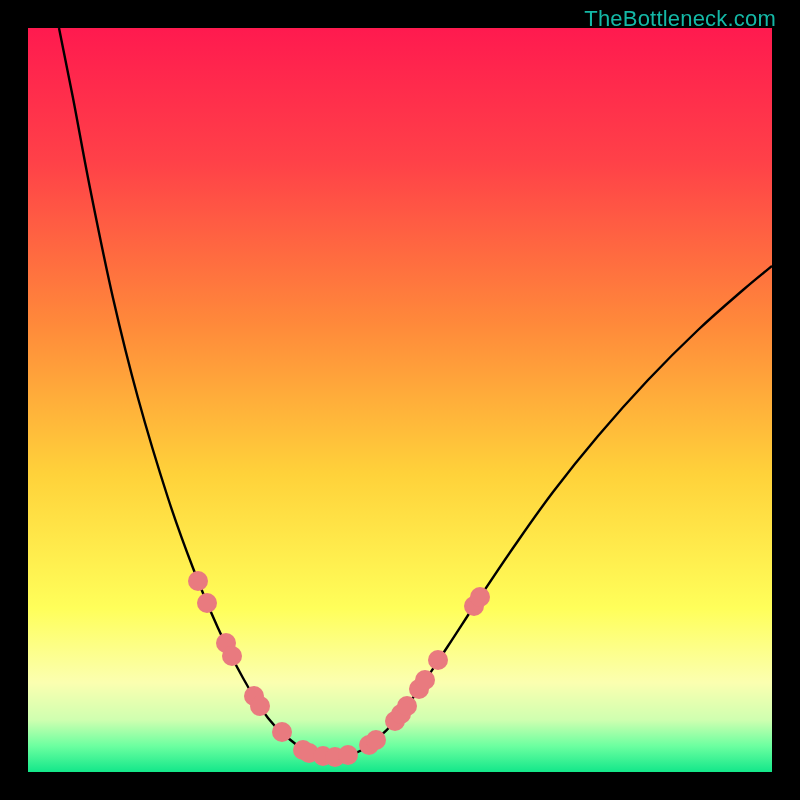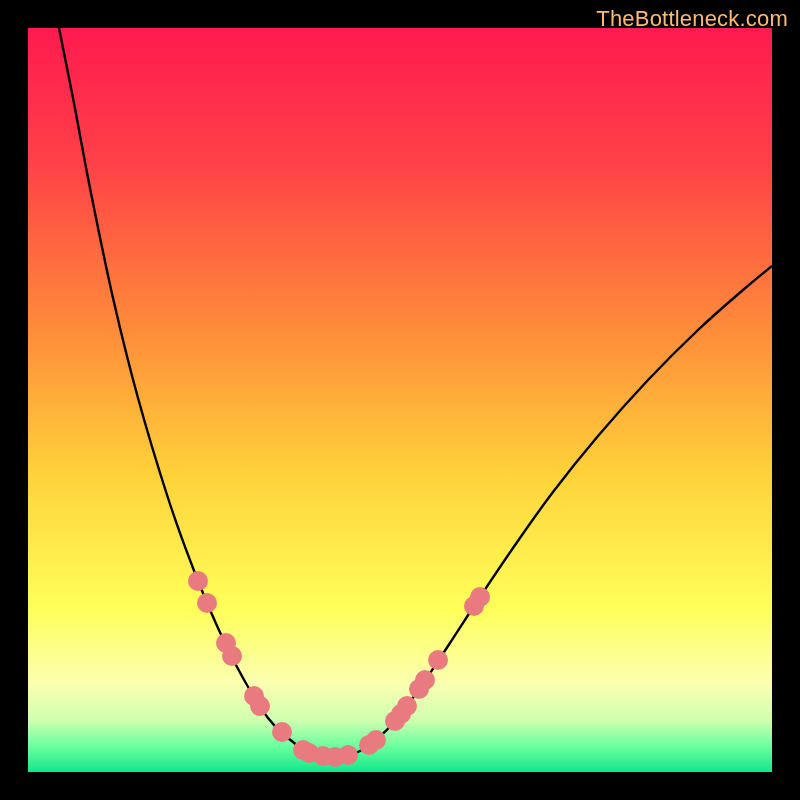--- a/index.html
+++ b/index.html
@@ -15,22 +15,22 @@
     position: absolute;
     left: 28px;
     top: 28px;
     width: 744px;
     height: 744px;
     overflow: hidden;
   }
   .watermark {
     position: absolute;
     top: 6px;
-    right: 12px;
-    color: #fdba74;
+    right: 24px;
+    color: #14b8a6;
     font-size: 22px;
     font-weight: 500;
     letter-spacing: 0.2px;
     z-index: 50;
     user-select: none;
   }
   svg {
     display: block;
   }
 </style>

